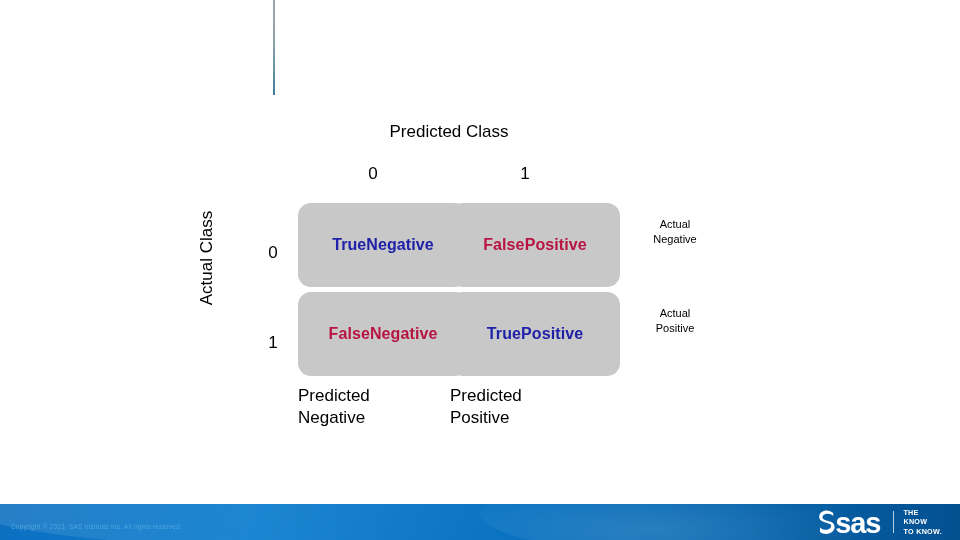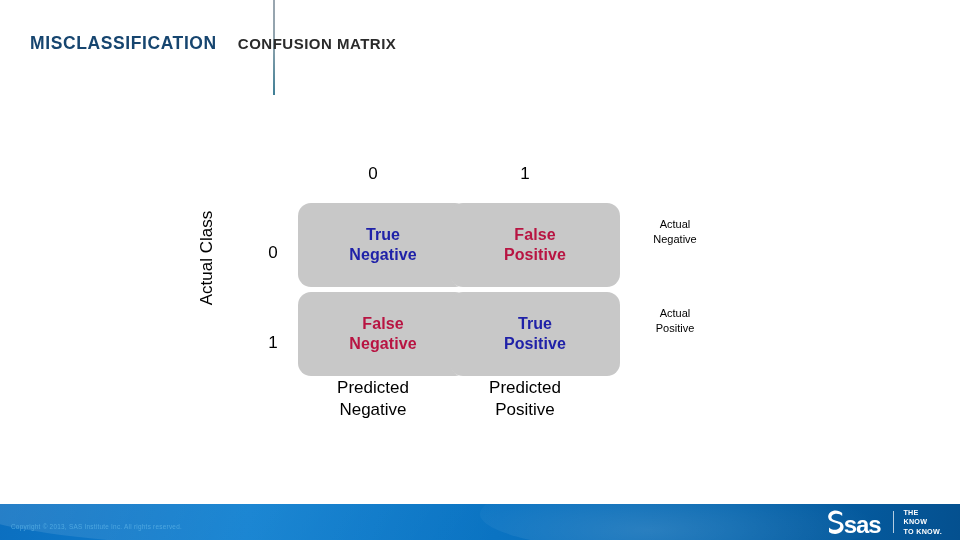--- a/index.html
+++ b/index.html
@@ -113,21 +113,21 @@
   #row-header-1 { top: 228px; }
 
   .matrix-cell {
     position: absolute;
     width: 170px;
     height: 84px;
     background: #c8c8c8;
     border-radius: 13px;
     box-shadow: 1px 1px 0 rgba(255,255,255,0.45);
     display: flex;
-    flex-direction: column;
+    flex-direction: row;
     align-items: center;
     justify-content: center;
     font-size: 16px;
     font-weight: bold;
     line-height: 1.28;
     text-align: center;
     letter-spacing: 0.1px;
   }
   .matrix-cell .cell-line { display: block; }
   #cell-tn { left: 298px; top: 98px; color: #1f21a8; }
@@ -142,23 +142,23 @@
     text-align: center;
     font-size: 11px;
     line-height: 1.32;
     color: #000000;
   }
   #side-label-negative { top: 112px; }
   #side-label-positive { top: 201px; }
 
   .bottom-label {
     position: absolute;
-    top: 272px;
+    top: 280px;
     width: 150px;
-    text-align: center;
+    text-align: left;
     font-size: 17px;
     line-height: 1.32;
     color: #000000;
   }
   #bottom-label-negative { left: 298px; }
   #bottom-label-positive { left: 450px; }
 
   
   #slide-footer {
     position: absolute;
@@ -210,21 +210,21 @@
     display: flex;
     align-items: baseline;
     color: #ffffff;
   }
   #sas-logo-swirl {
     position: relative;
     top: 2px;
     margin-right: 0px;
   }
   #sas-wordmark {
-    font-size: 24px;
+    font-size: 29px;
     font-weight: bold;
     letter-spacing: -1.1px;
     color: #ffffff;
     line-height: 1;
     position: relative;
     left: -3px;
   }
   #sas-logo-sep {
     width: 1px;
     height: 22px;
@@ -239,27 +239,25 @@
     letter-spacing: 0.3px;
     text-align: left;
   }
   #sas-tagline span { display: block; }
 </style>
 </head>
 <body>
 
 <div id="slide-header">
   <div id="title-divider"></div>
-  <div id="title-row">
-    <span id="title-primary">MISCLASSIFICATION</span><span id="title-secondary">CONFUSION MATRIX</span>
-  </div>
 </div>
 
 <div id="matrix-figure">
 
+  <div id="predicted-class-title">Predicted Class</div>
 
   <div id="col-header-0">0</div>
   <div id="col-header-1">1</div>
 
   <div id="actual-class-axis">Actual Class</div>
 
   <div id="row-header-0" class="row-header">0</div>
   <div id="row-header-1" class="row-header">1</div>
 
   <div id="cell-tn" class="matrix-cell">

